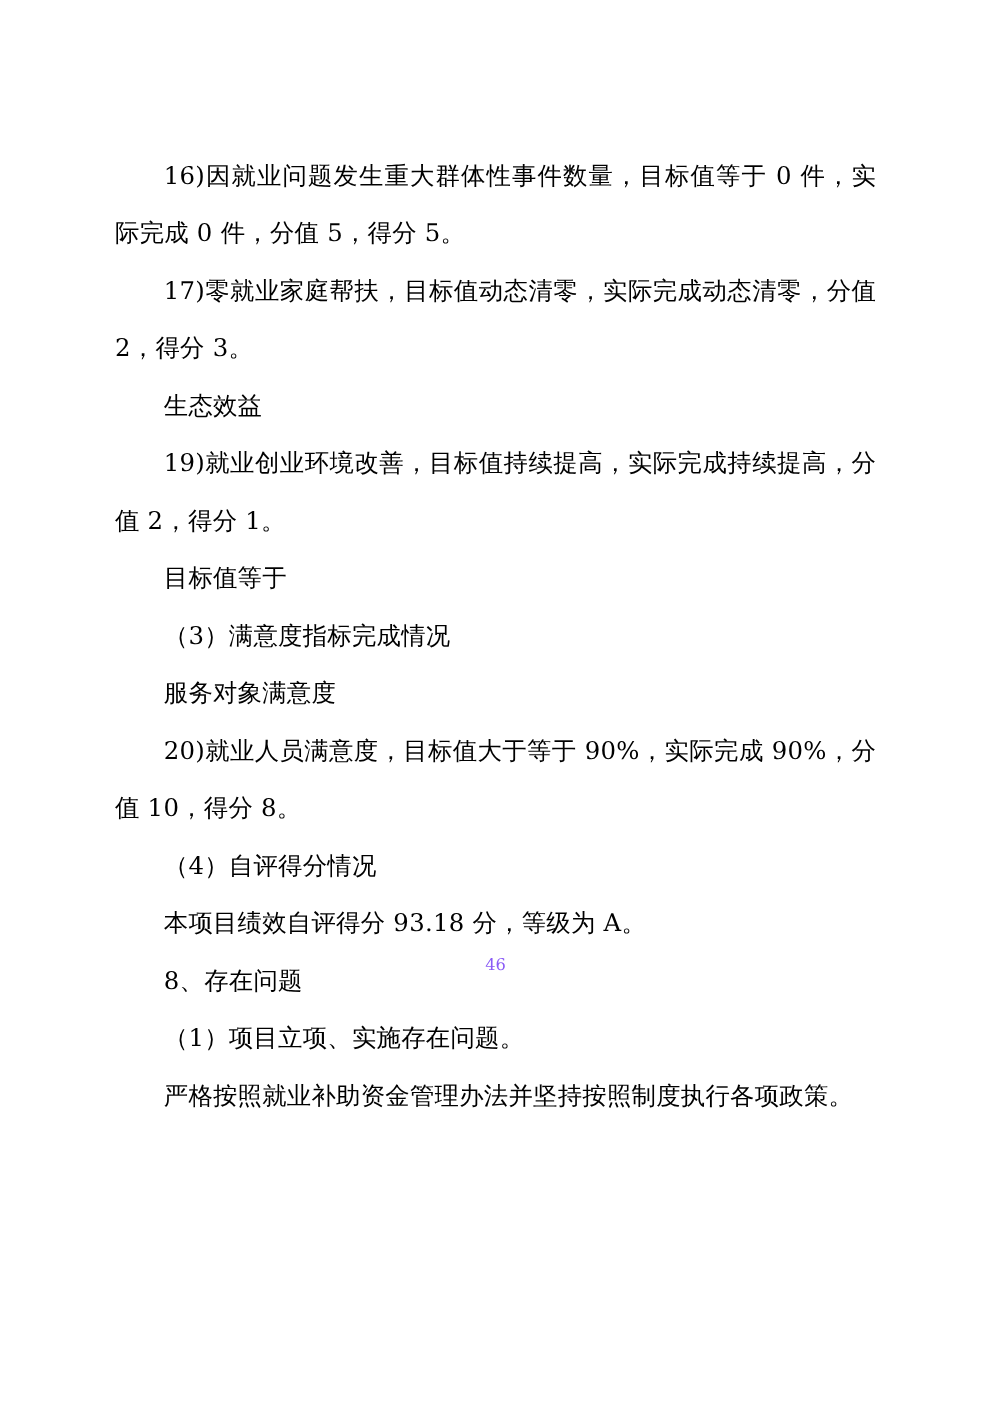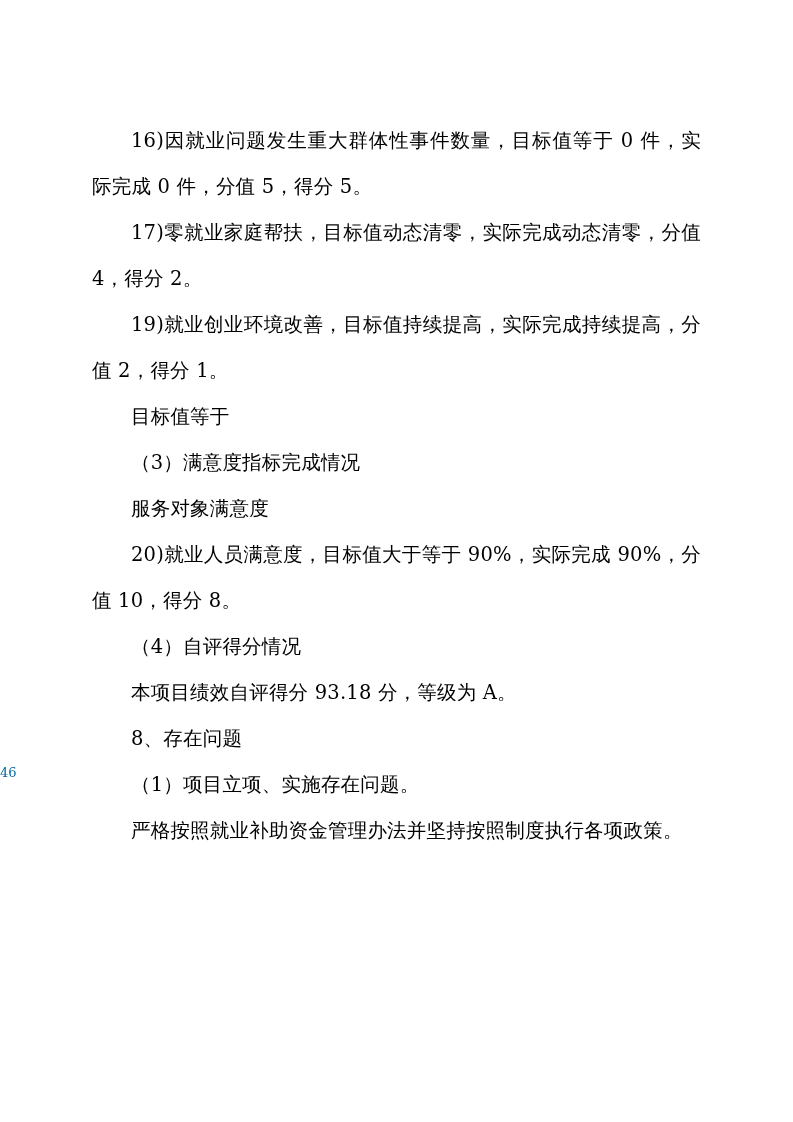--- a/index.html
+++ b/index.html
@@ -33,33 +33,34 @@
   }
   .para {
     margin: 0;
     text-indent: 2em;
   }
   .page-number {
     position: absolute;
     left: 0;
     right: 0;
     bottom: 52px;
-    text-align: left;
+    text-align: center;
     font-size: 13px;
     font-family: "DejaVu Serif", "Liberation Serif", serif;
-    color: #0369a1;
+    color: #8b5cf6;
   }
 </style>
 </head>
 <body>
 
 <div class="page">
   <div class="body-text">
     <p class="para">16)因就业问题发生重大群体性事件数量，目标值等于 0 件，实际完成 0 件，分值 5，得分 5。</p>
-    <p class="para">17)零就业家庭帮扶，目标值动态清零，实际完成动态清零，分值 4，得分 2。</p>
+    <p class="para">17)零就业家庭帮扶，目标值动态清零，实际完成动态清零，分值 2，得分 3。</p>
+    <p class="para">生态效益</p>
     <p class="para">19)就业创业环境改善，目标值持续提高，实际完成持续提高，分值 2，得分 1。</p>
     <p class="para">目标值等于</p>
     <p class="para">（3）满意度指标完成情况</p>
     <p class="para">服务对象满意度</p>
     <p class="para">20)就业人员满意度，目标值大于等于 90%，实际完成 90%，分值 10，得分 8。</p>
     <p class="para">（4）自评得分情况</p>
     <p class="para">本项目绩效自评得分 93.18 分，等级为 A。</p>
     <p class="para">8、存在问题</p>
     <p class="para">（1）项目立项、实施存在问题。</p>
     <p class="para">严格按照就业补助资金管理办法并坚持按照制度执行各项政策。</p>

